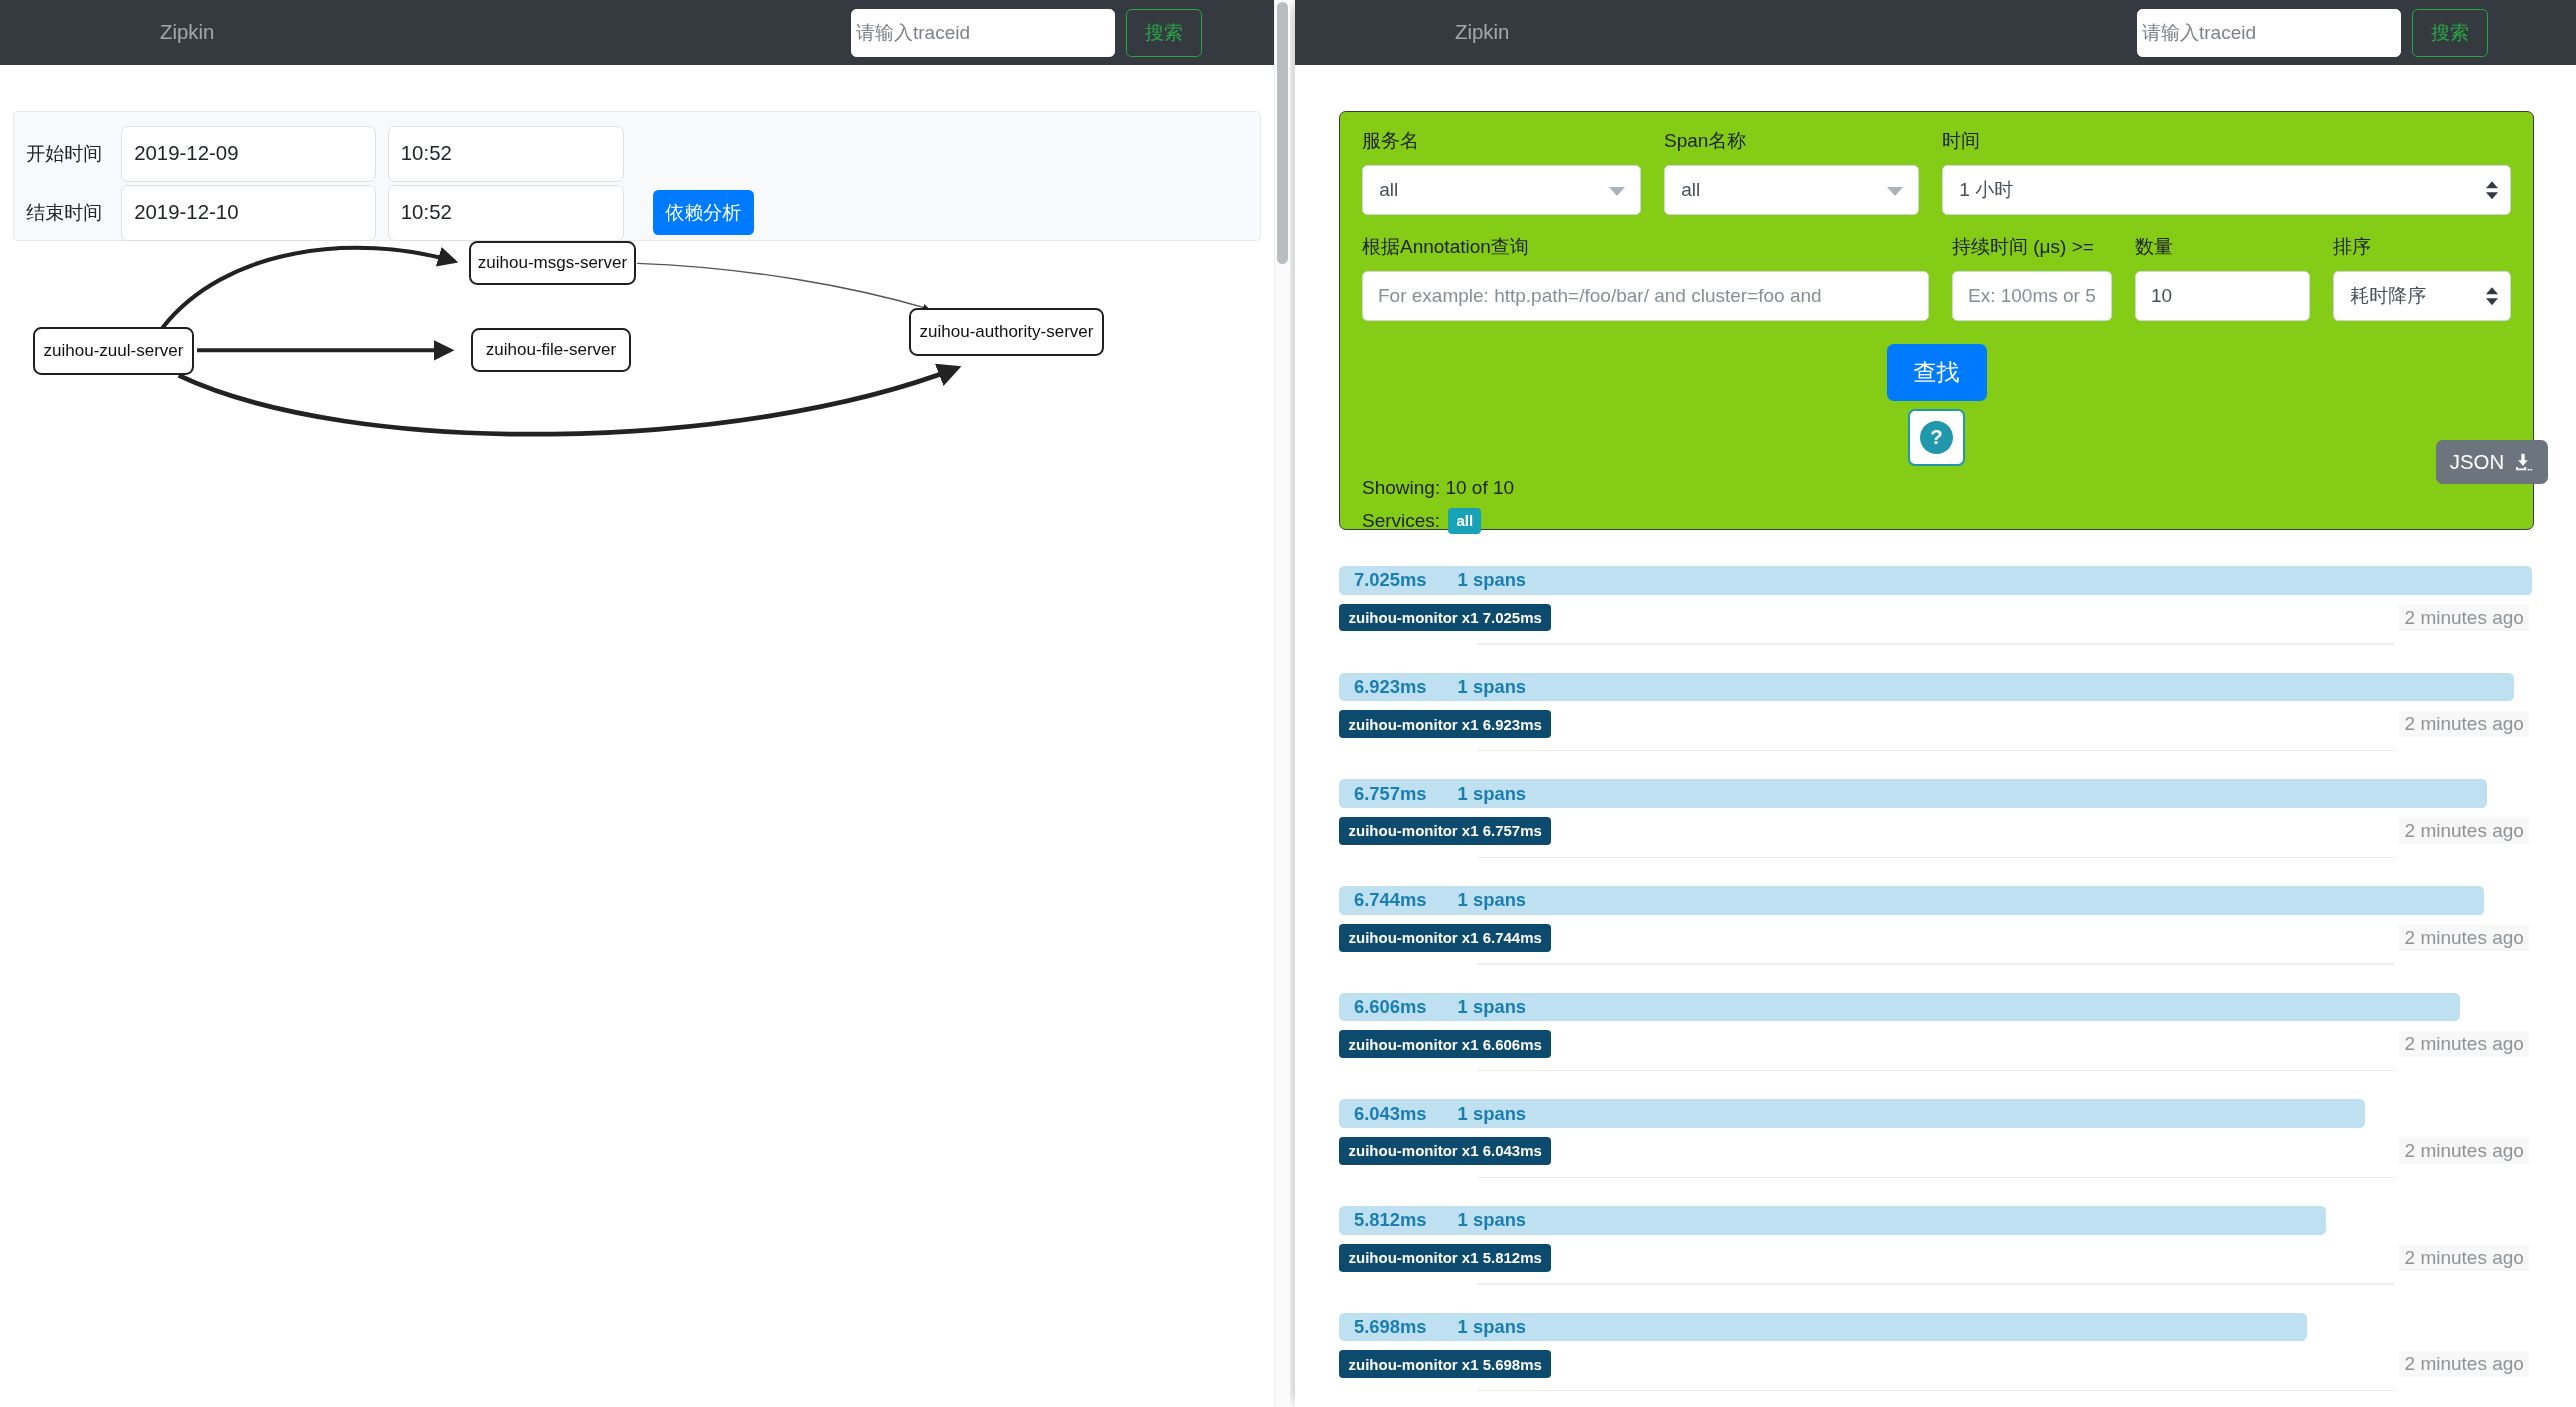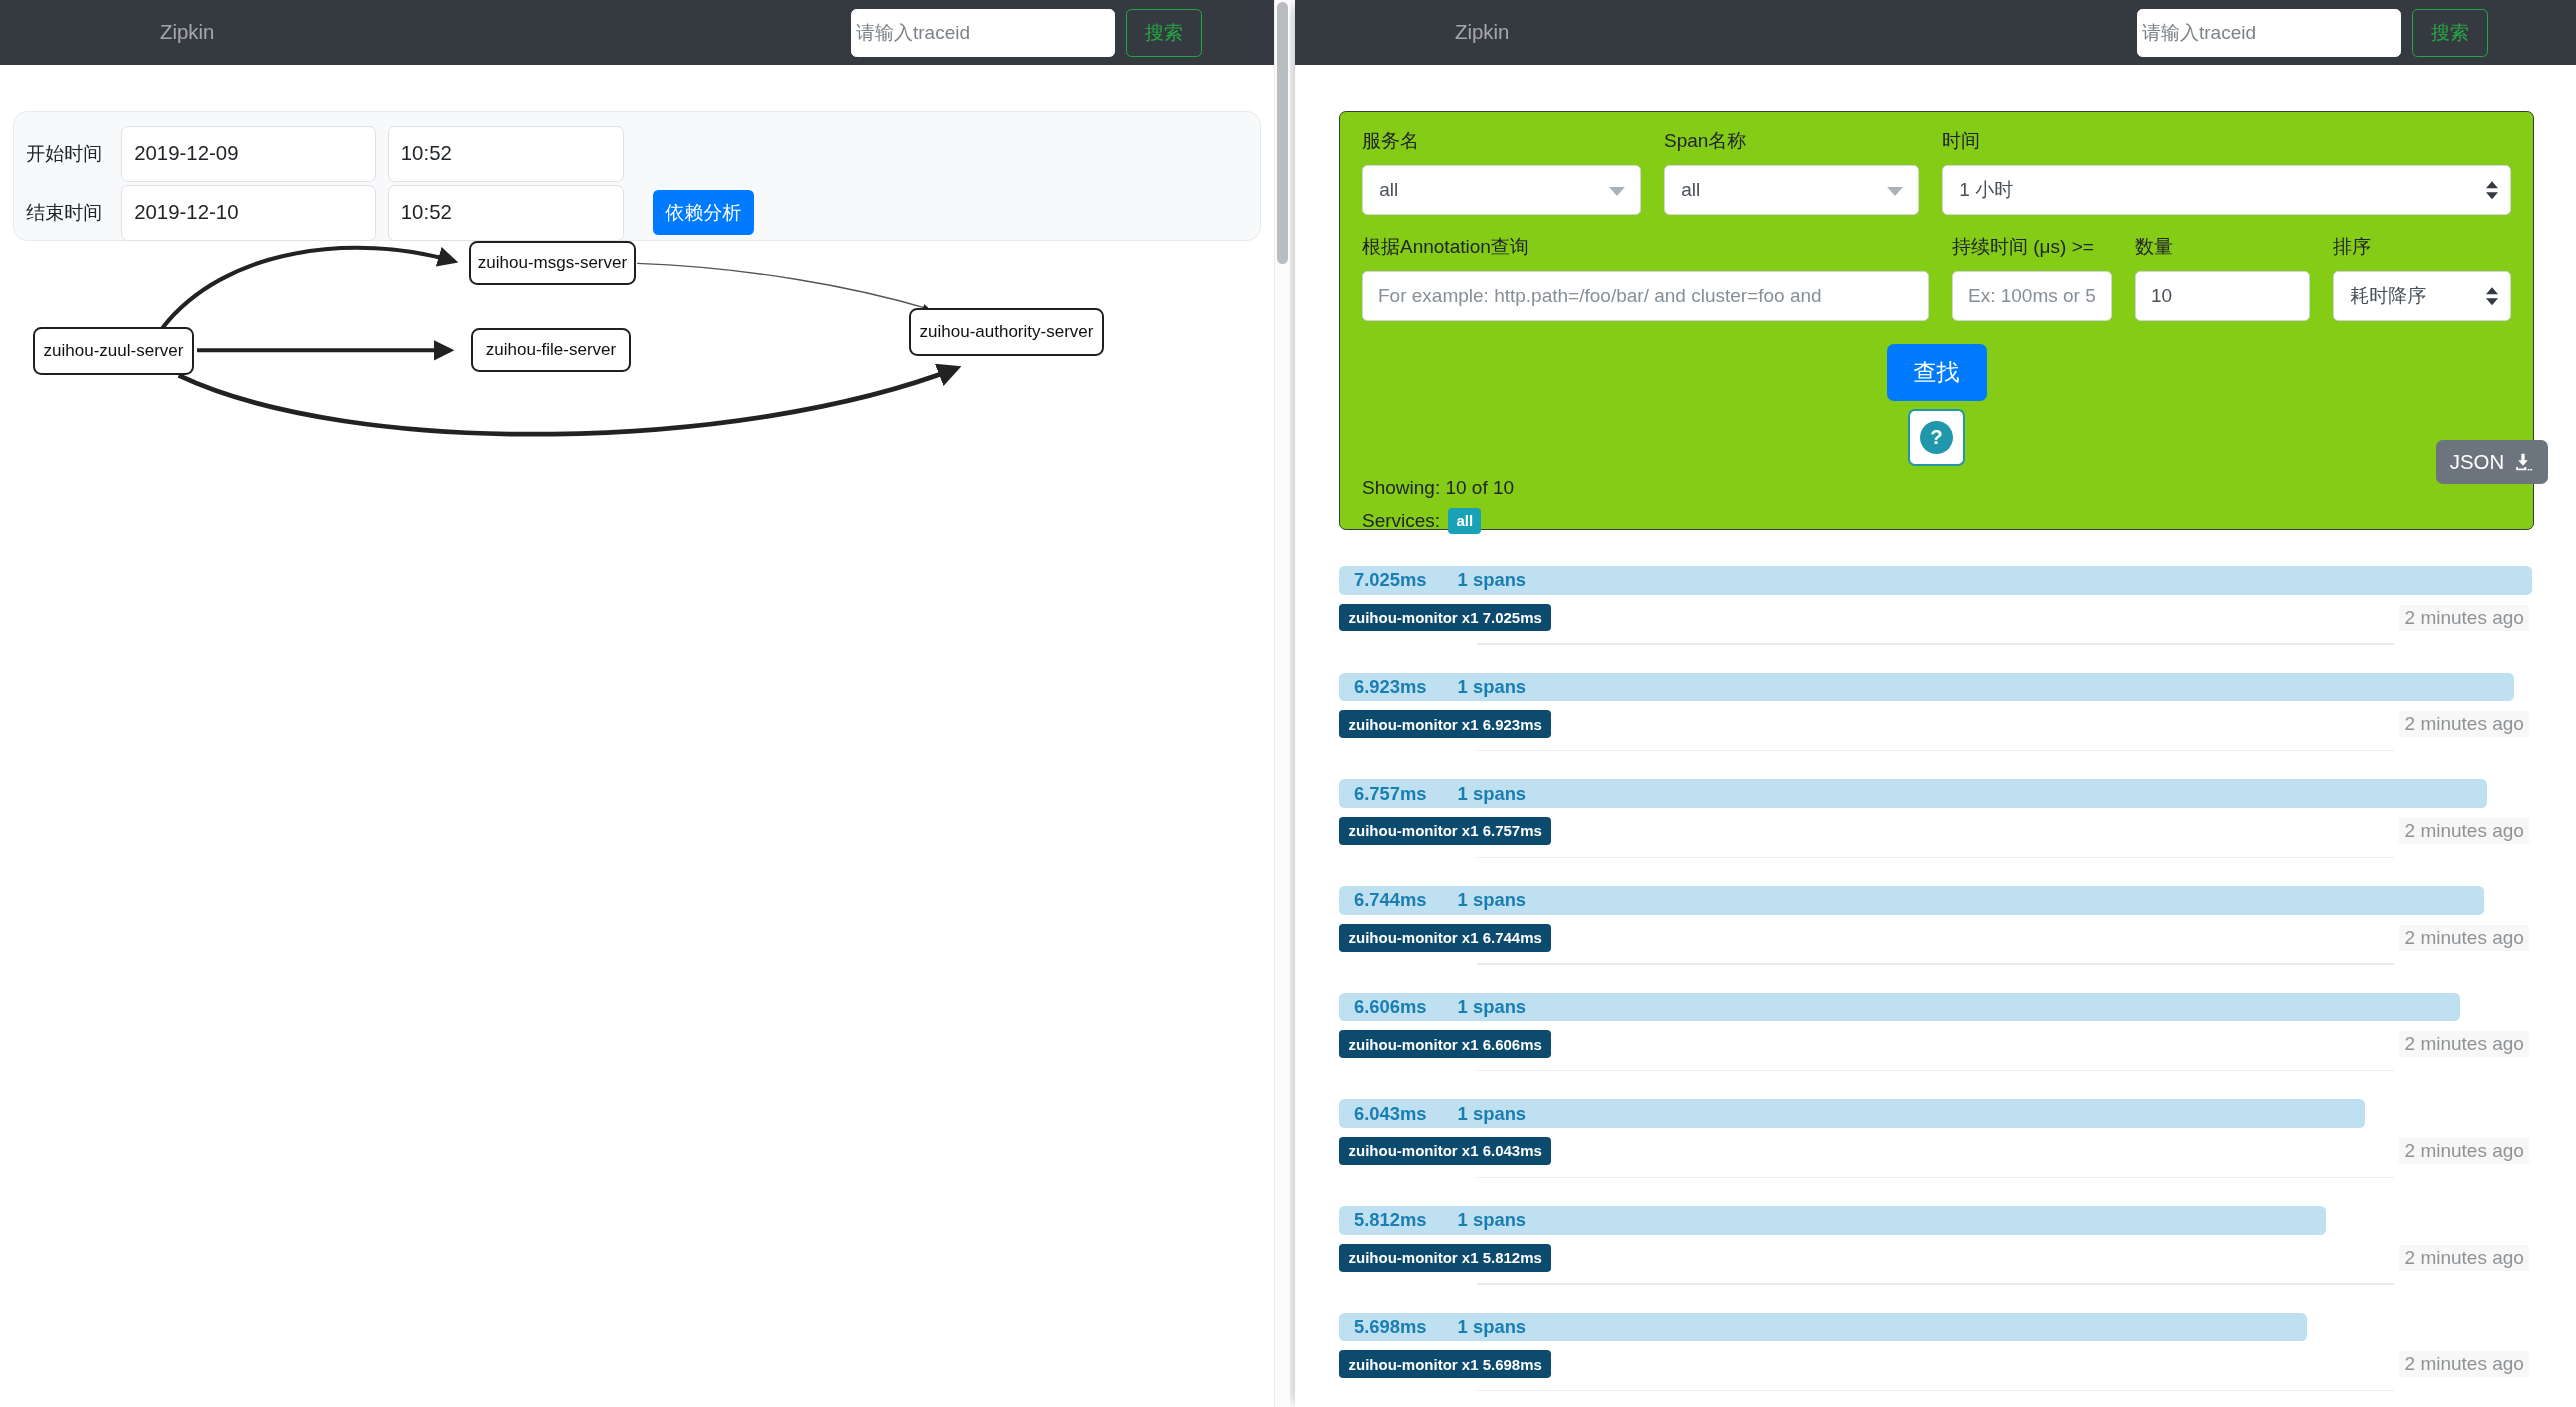--- a/index.html
+++ b/index.html
@@ -18,21 +18,21 @@
   .nav-search input { width: 264px; height: 48px; border-radius: 5.4px; border: 0.7px solid #fff;
     font-size: 19px; padding: 0 4px; color: #212529; outline: none;
     font-family: Liberation Sans, sans-serif; }
   .nav-search input::placeholder { color: #7d8287; }
   .btn-outline-success { height: 48px; width: 76px; border-radius: 5.4px; background: transparent;
     border: 1.4px solid #28a745; color: #28a745; font-size: 19px; cursor: pointer;
     font-family: "Liberation Sans", sans-serif; }
 
   
   .dep-panel { margin: 46px 28.6px 0 13px; height: 130px; background: #f8f9fa;
-    border: 1.4px solid #e7eaed; border-radius: 14px; padding: 13.6px 0 0 12.2px; }
+    border: 1.4px solid #e7eaed; border-radius: 5px; padding: 13.6px 0 0 12.2px; }
   .dep-row { display: flex; align-items: center; }
   .dep-row + .dep-row { margin-top: 3.4px; }
   .dep-label { width: 95px; font-size: 19px; color: #212529; }
   .dep-input { height: 56px; background: #fff; border: 1.4px solid #dde1e5; border-radius: 6.8px;
     font-size: 20.4px; color: #212529; padding: 0 12px; outline: none;
     font-family: "Liberation Sans", sans-serif; }
   .dep-date { width: 255px; margin-right: 11.6px; }
   .dep-time { width: 236px; }
   .btn-primary { background: #007bff; color: #fff; border: none; border-radius: 5.4px;
     font-size: 19px; cursor: pointer; font-family: "Liberation Sans", sans-serif; }

